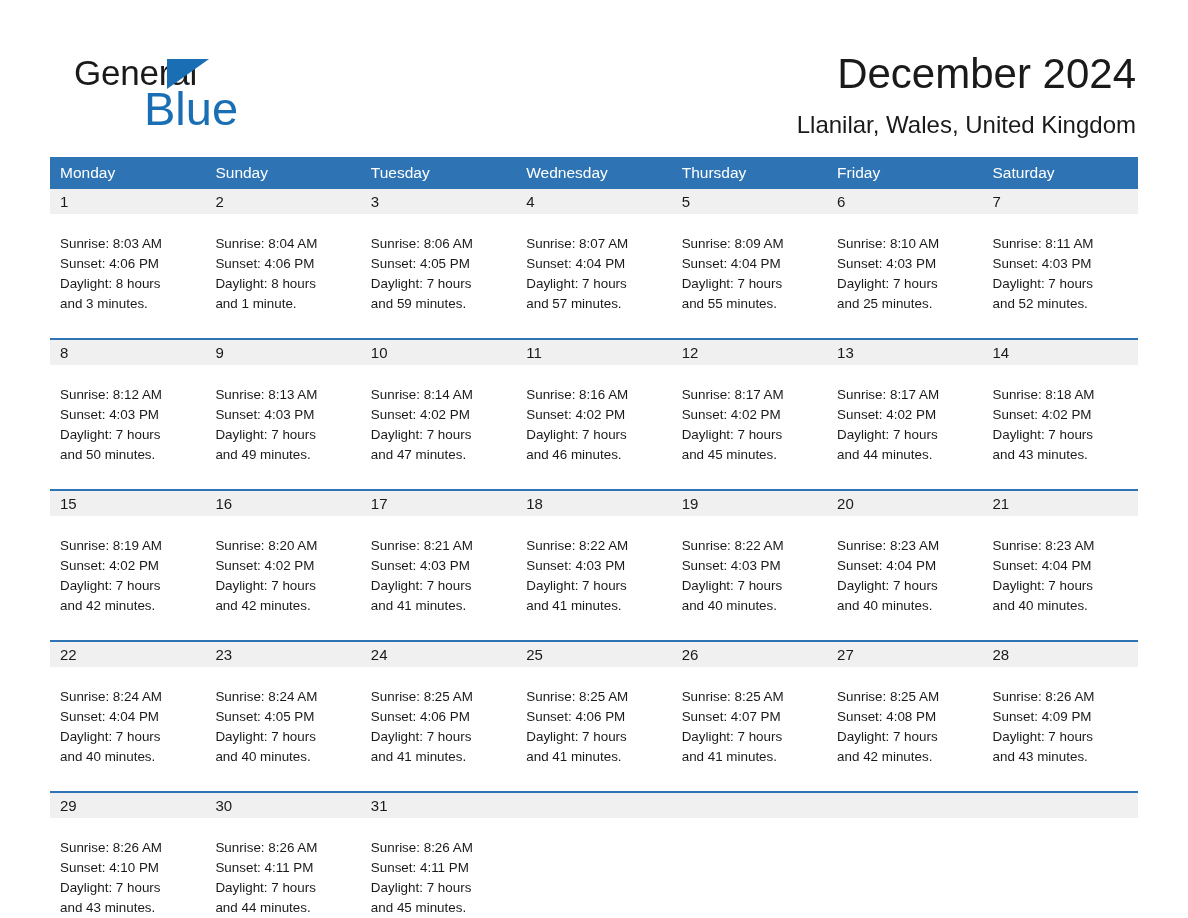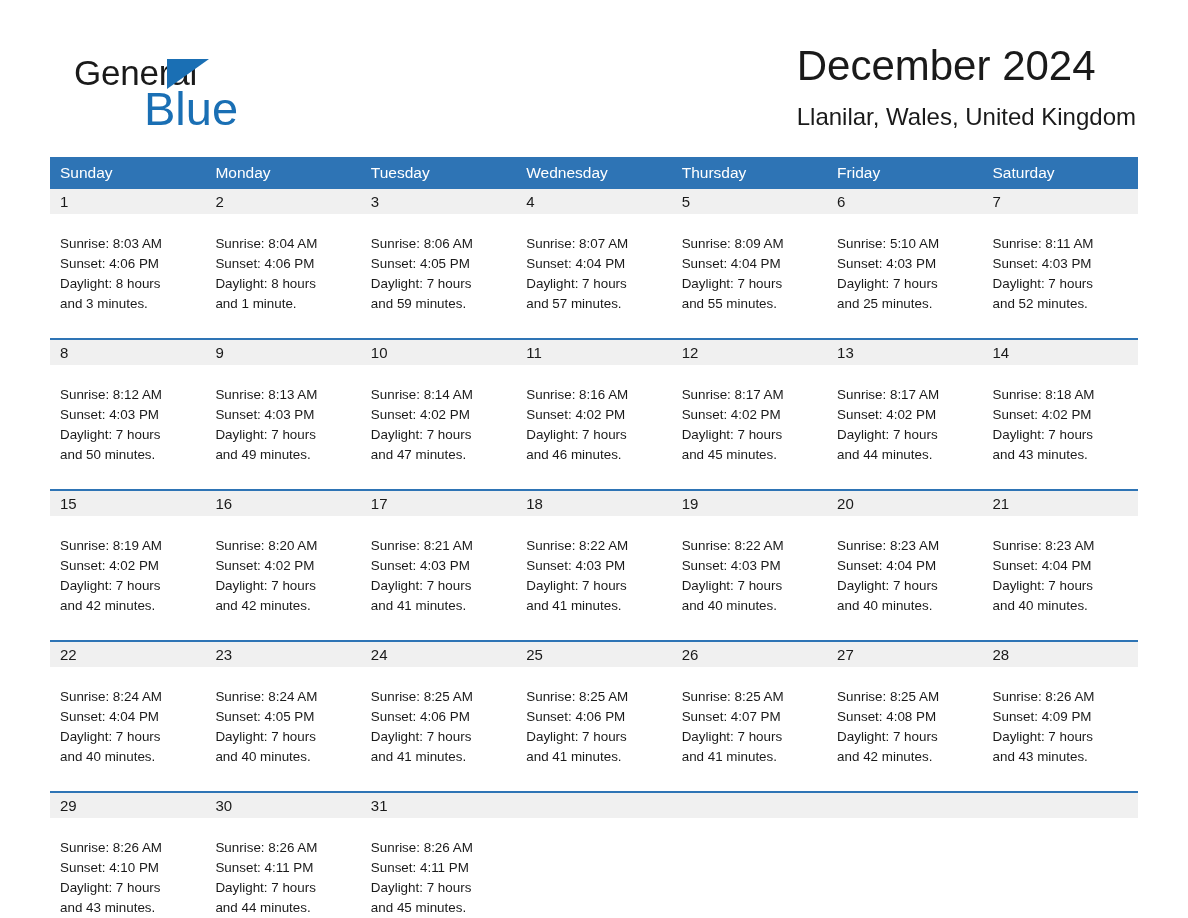--- a/index.html
+++ b/index.html
@@ -58,22 +58,22 @@
     top: 36px;
     font-size: 47px;
     color: #1a6fb4;
     font-family: "Liberation Sans", sans-serif;
     line-height: 42px;
     white-space: nowrap;
   }
   .title-block {
     position: absolute;
     right: 52px;
-    top: 40px;
-    text-align: left;
+    top: 48px;
+    text-align: right;
   }
   .cal-title {
     font-size: 42px;
     color: #1a1a1a;
     line-height: 52px;
     font-weight: normal;
     margin: 0;
     white-space: nowrap;
   }
   .cal-subtitle {
@@ -165,22 +165,22 @@
     <div class="title-block">
       <h1 class="cal-title">December 2024</h1>
       <h2 class="cal-subtitle">Llanilar, Wales, United Kingdom</h2>
     </div>
 
   </div>
 
   <div class="calendar">
 
     <div class="weekday-row">
+      <div class="weekday-cell">Monday</div>
       <div class="weekday-cell">Sunday</div>
-      <div class="weekday-cell">Monday</div>
       <div class="weekday-cell">Tuesday</div>
       <div class="weekday-cell">Wednesday</div>
       <div class="weekday-cell">Thursday</div>
       <div class="weekday-cell">Friday</div>
       <div class="weekday-cell">Saturday</div>
     </div>
 
     <div class="week-row first">
       <div class="date-band">
         <div class="date-cell">1</div>
@@ -216,21 +216,21 @@
           <div class="info-line">Daylight: 7 hours</div>
           <div class="info-line">and 57 minutes.</div>
         </div>
         <div class="info-cell">
           <div class="info-line">Sunrise: 8:09 AM</div>
           <div class="info-line">Sunset: 4:04 PM</div>
           <div class="info-line">Daylight: 7 hours</div>
           <div class="info-line">and 55 minutes.</div>
         </div>
         <div class="info-cell">
-          <div class="info-line">Sunrise: 5:10 AM</div>
+          <div class="info-line">Sunrise: 8:10 AM</div>
           <div class="info-line">Sunset: 4:03 PM</div>
           <div class="info-line">Daylight: 7 hours</div>
           <div class="info-line">and 25 minutes.</div>
         </div>
         <div class="info-cell">
           <div class="info-line">Sunrise: 8:11 AM</div>
           <div class="info-line">Sunset: 4:03 PM</div>
           <div class="info-line">Daylight: 7 hours</div>
           <div class="info-line">and 52 minutes.</div>
         </div>

